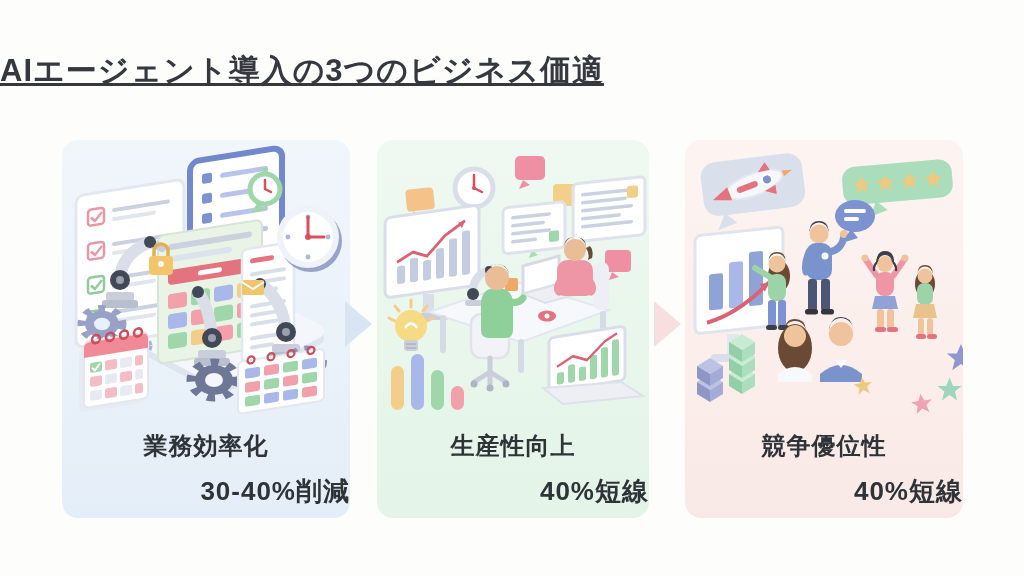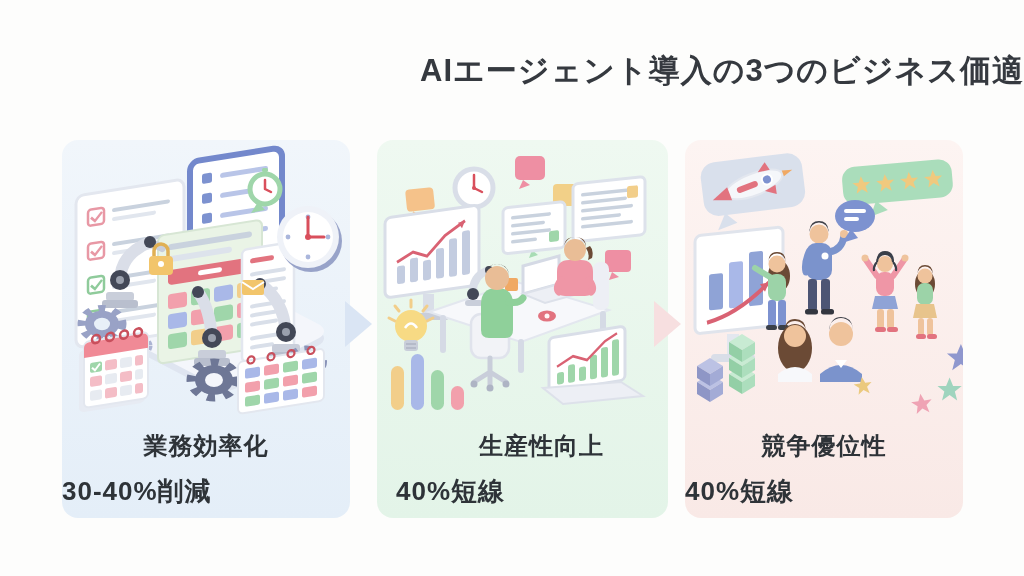--- a/index.html
+++ b/index.html
@@ -3,36 +3,37 @@
 <meta charset="utf-8">
 <style>
   html,body{margin:0;padding:0;}
   body{
     width:1024px;height:576px;position:relative;overflow:hidden;
     background:#FDFDFC;
     font-family:"Liberation Sans","DejaVu Sans",sans-serif;
   }
   .title{
     position:absolute;top:50px;left:0;width:100%;margin:0;
-    text-align:right;font-size:31px;font-weight:bold;color:#35393F;
+    text-align:left;font-size:31px;font-weight:bold;color:#35393F;
     letter-spacing:1px;
+    text-decoration:underline;
   }
   .card{
     position:absolute;top:140px;height:378px;border-radius:16px;
   }
   .card-blue {left:62px; width:288px;background:linear-gradient(180deg,#F1F6FB 0%,#E4EEF8 100%);}
-  .card-green{left:377px;width:272px;background:linear-gradient(180deg,#EFF9F1 0%,#E3F4E8 100%);padding-left:19px;}
+  .card-green{left:377px;width:272px;background:linear-gradient(180deg,#EFF9F1 0%,#E3F4E8 100%);}
   .card-pink {left:685px;width:278px;background:linear-gradient(180deg,#FDF4F2 0%,#F9E9E6 100%);text-decoration:underline;}
   .card svg{position:absolute;top:4px;left:0;}
   .card-label{
     position:absolute;top:290px;width:100%;text-align:center;
     font-size:24px;font-weight:bold;color:#2E3338;letter-spacing:1px;
   }
   .card-value{
-    position:absolute;top:334px;width:100%;text-align:left;
+    position:absolute;top:334px;width:100%;text-align:right;
     font-size:26px;font-weight:600;color:#2E3338;letter-spacing:1px;
   }
   .arrow{
     position:absolute;top:301px;width:27px;height:46px;
     clip-path:polygon(0 0,100% 50%,0 100%);
   }
   .arrow-1{left:345px;}
   .arrow-2{left:654px;}
 </style>
 </head>

